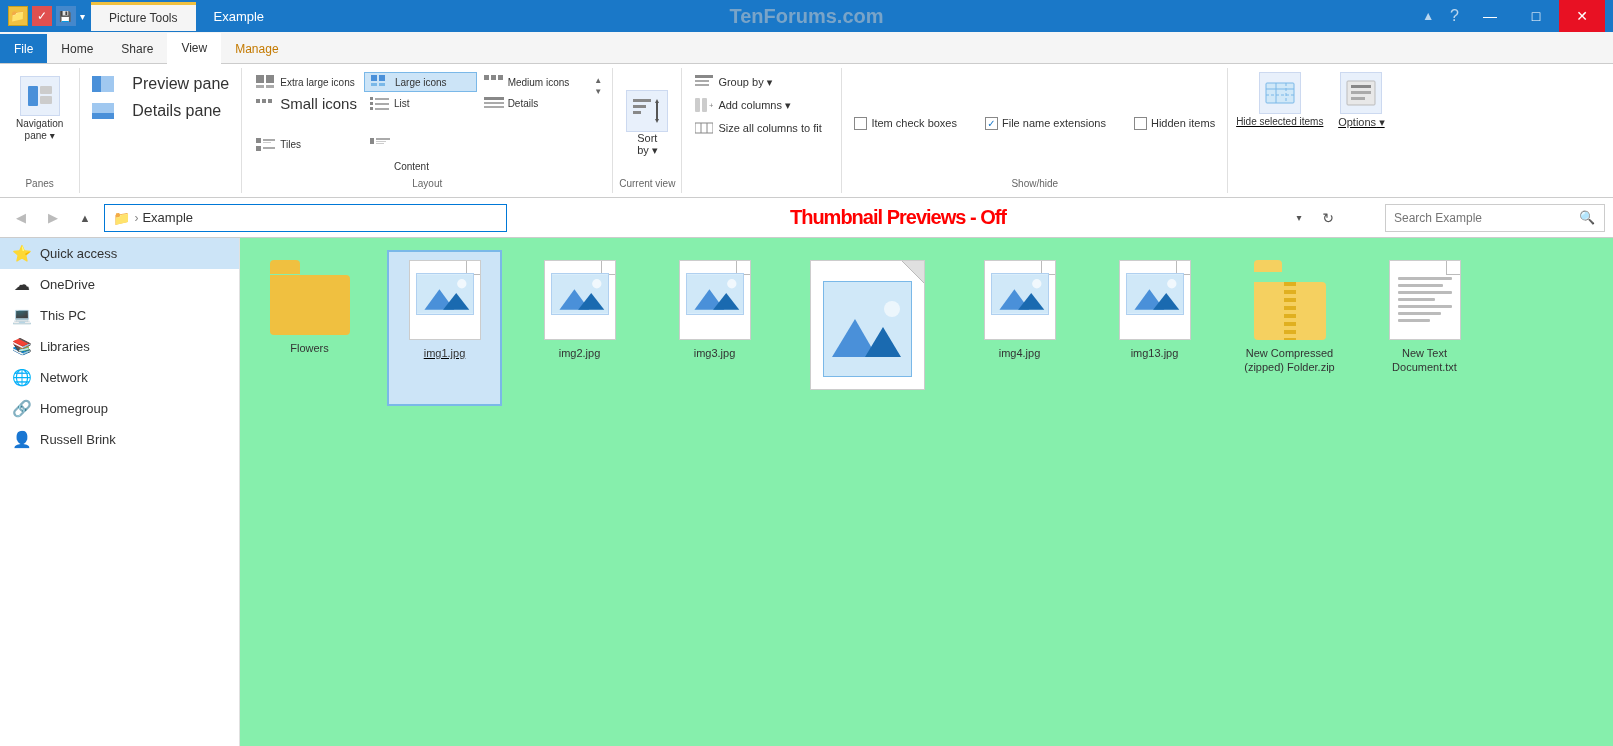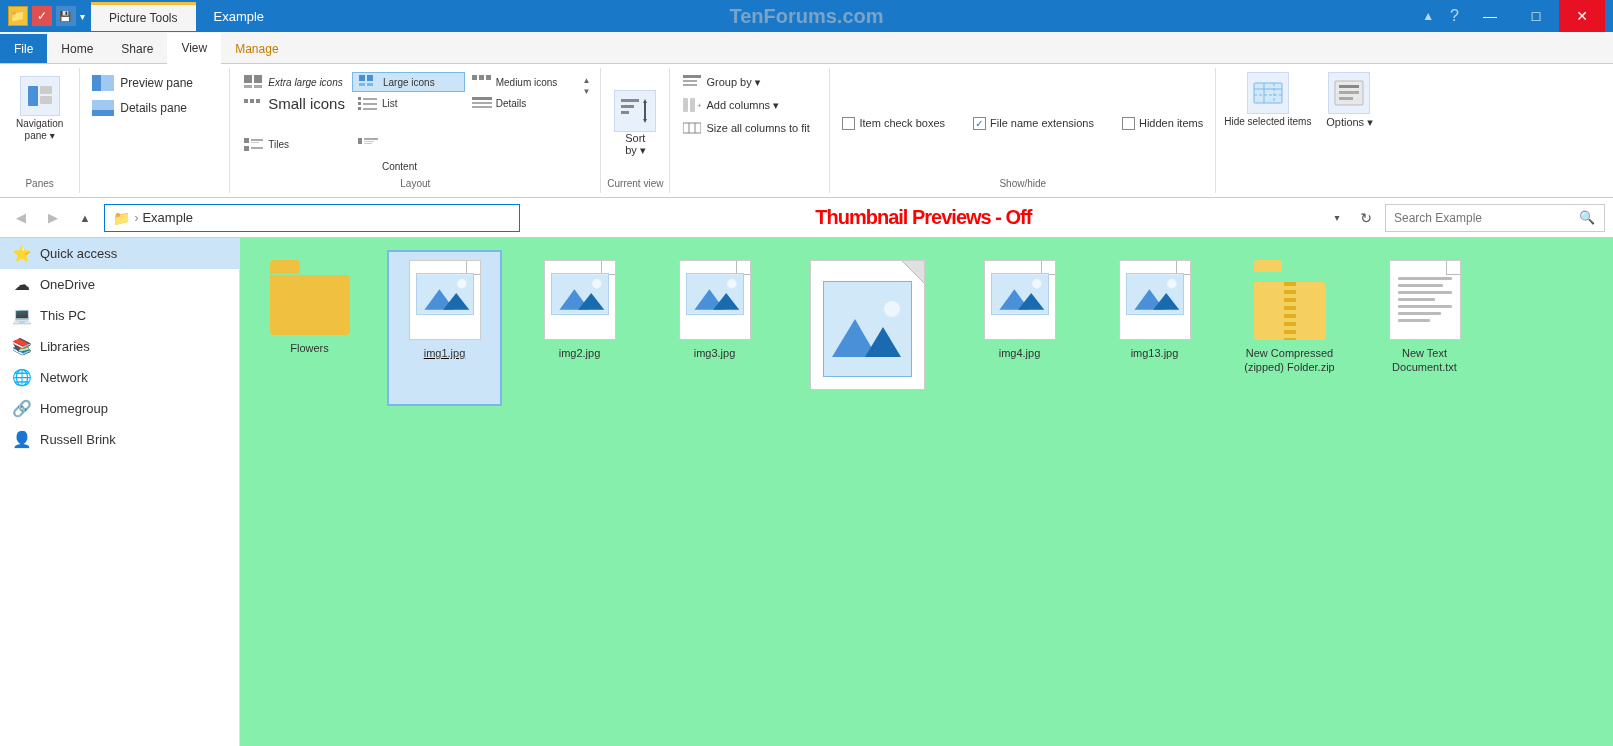--- a/index.html
+++ b/index.html
@@ -151,23 +151,23 @@
       font-size: 20px;
     }
     .nav-pane-text {
       font-size: 11px;
       color: #333;
       margin-top: 2px;
     }
     .pane-btn {
       display: flex;
       align-items: center;
-      gap: 6px;
+      gap: 18px;
       padding: 3px 4px;
-      font-size: 12px;
+      font-size: 16px;
       color: #333;
       cursor: pointer;
     }
     .pane-icon {
       width: 22px; height: 16px;
       background: #4a90d9;
       display: flex; align-items: center; justify-content: center;
       font-size: 8px;
       color: white;
       flex-shrink: 0;
@@ -260,20 +260,21 @@
       font-size: 10px;
       color: #1a78c8;
     }
 
     
     .hide-options-group {
       padding: 4px 8px;
       display: flex;
       gap: 8px;
       align-items: flex-start;
+      text-decoration: underline;
     }
     .hide-sel-btn {
       display: flex;
       flex-direction: column;
       align-items: center;
       cursor: pointer;
       min-width: 70px;
     }
     .hide-sel-icon {
       width: 42px; height: 42px;
@@ -365,20 +366,21 @@
       font-size: 14px; cursor: pointer; color: #555;
     }
     .search-box {
       width: 220px;
       height: 28px;
       border: 1px solid #ccc;
       display: flex;
       align-items: center;
       padding: 0 8px;
       background: white;
+      margin-left: 38px;
     }
     .search-box input {
       border: none; outline: none;
       font-size: 12px; color: #aaa;
       flex: 1;
       background: transparent;
     }
     .search-icon-btn {
       font-size: 13px; color: #666; cursor: pointer;
     }
@@ -668,21 +670,21 @@
   <div class="ribbon-group" style="min-width:340px;">
     <div style="display:flex;align-items:flex-start;flex:1;gap:2px;">
       <div style="display:grid;grid-template-columns:1fr 1fr 1fr;gap:1px;flex:1;">
         <div class="layout-btn">
           <svg width="20" height="14" viewBox="0 0 20 14">
               <rect x="0" y="0" width="8" height="8" fill="#888"></rect>
               <rect x="10" y="0" width="8" height="8" fill="#888"></rect>
               <rect x="0" y="10" width="8" height="3" fill="#aaa"></rect>
               <rect x="10" y="10" width="8" height="3" fill="#aaa"></rect>
             </svg>
-          <span style="font-size:10px;font-style:italic;">Extra large icons</span>
+          <span style="font-size:10px;">Extra large icons</span>
         </div>
         <div class="layout-btn active">
           <svg width="20" height="14" viewBox="0 0 20 14">
               <rect x="0" y="0" width="6" height="6" fill="#4a90d9"></rect>
               <rect x="8" y="0" width="6" height="6" fill="#4a90d9"></rect>
               <rect x="0" y="8" width="6" height="3" fill="#7ab8e8"></rect>
               <rect x="8" y="8" width="6" height="3" fill="#7ab8e8"></rect>
             </svg>
           <span style="font-size:10px;">Large icons</span>
         </div>

